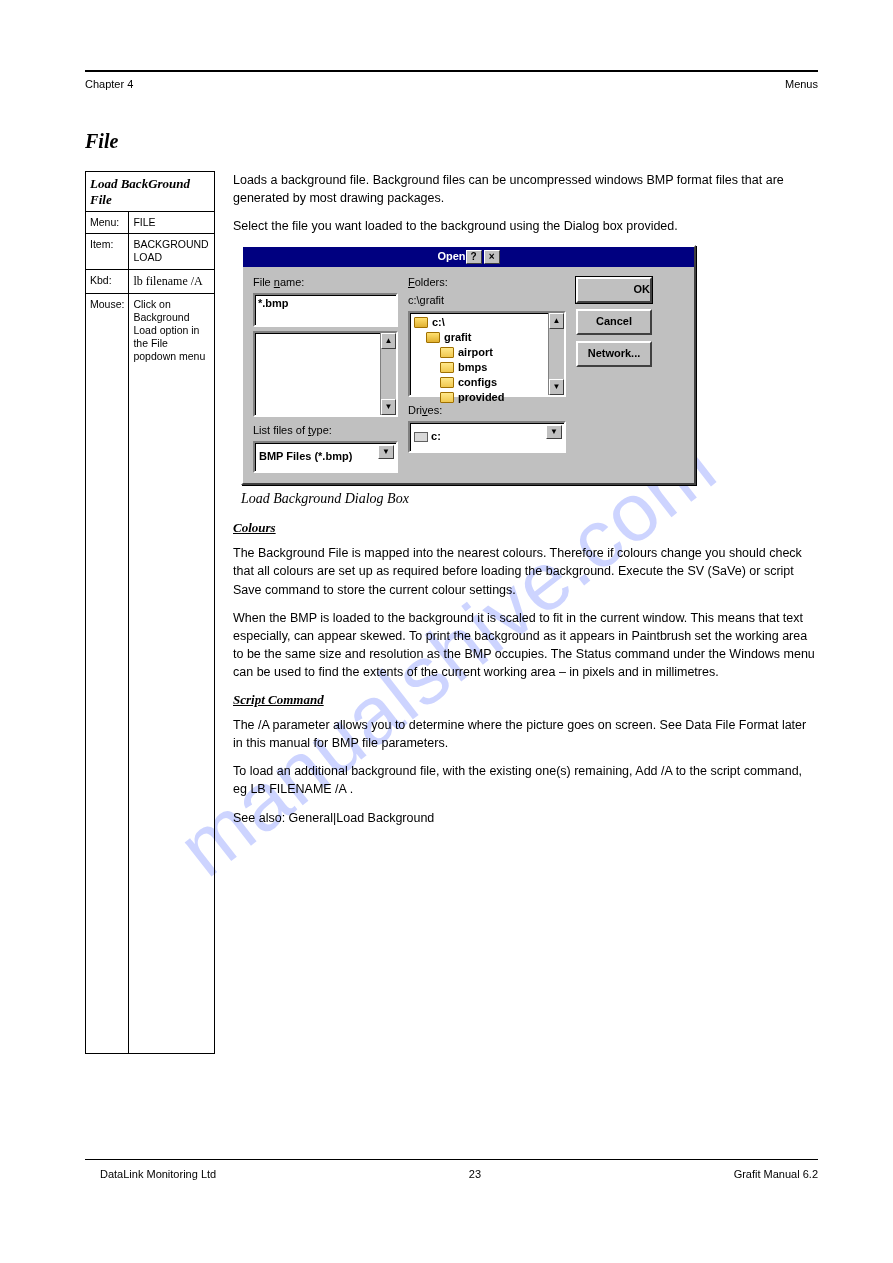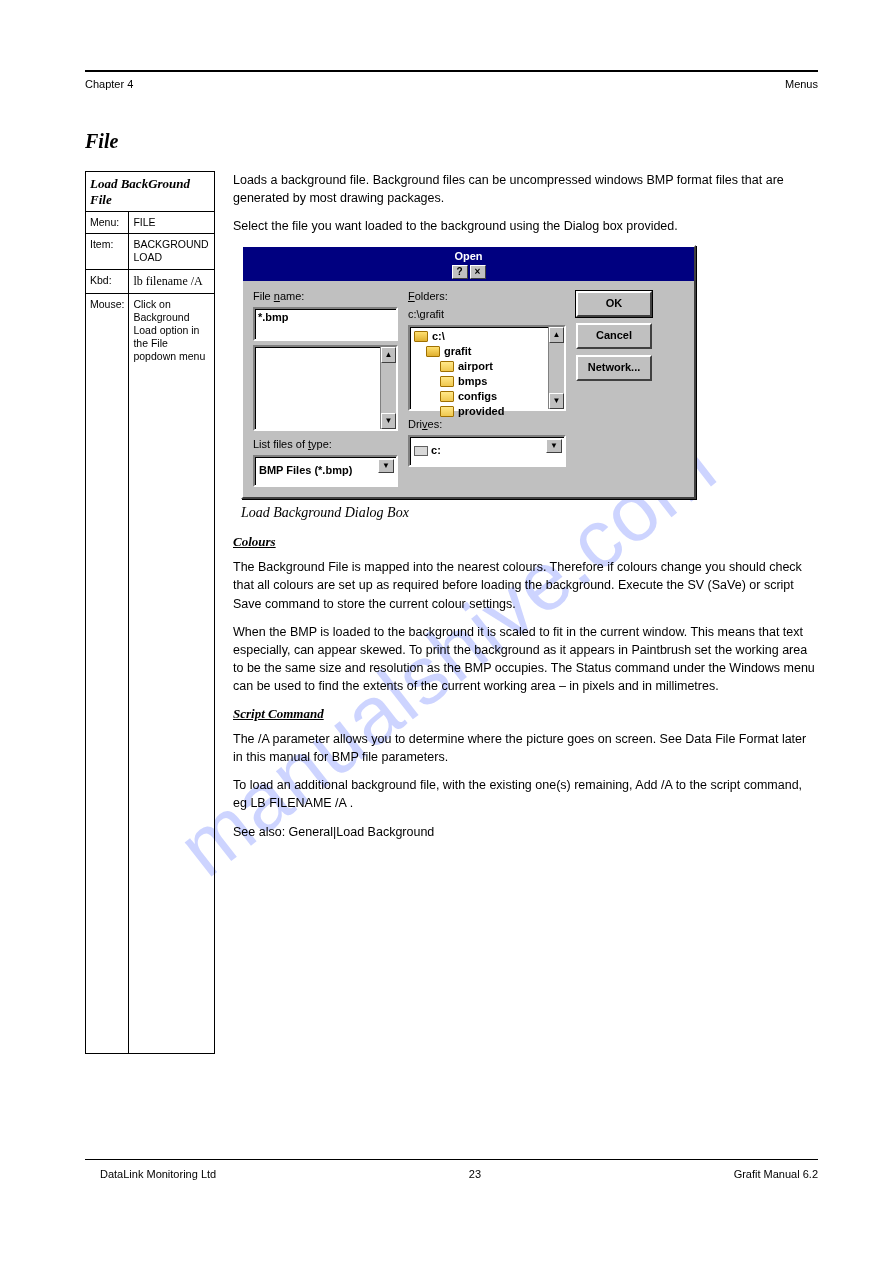--- a/index.html
+++ b/index.html
@@ -99,22 +99,21 @@
     font-family: "MS Sans Serif", Tahoma, sans-serif;
     font-size: 11px;
   }
   .titlebar {
     background: #000080;
     color: #fff;
     font-weight: bold;
     padding: 2px 3px;
     display: flex;
     align-items: center;
-    justify-content: flex-start;
-    flex-direction: column;
+    justify-content: center;
   }
   .titlebar-btns { display: flex; gap: 2px; }
   .titlebar-btn {
     width: 16px; height: 14px;
     background: #c0c0c0;
     border: 1px solid #fff;
     border-right-color: #404040;
     border-bottom-color: #404040;
     font-size: 10px; font-weight: bold;
     display: flex; align-items: center; justify-content: center;
@@ -208,21 +207,21 @@
     border:2px solid #fff;
     border-right-color:#404040;
     border-bottom-color:#404040;
     padding: 3px 0;
     width: 76px;
     text-align:center;
     font-weight:bold;
     font-family:"MS Sans Serif",Tahoma,sans-serif;
     font-size:11px;
   }
-  .btn.default { border-width:2px; box-shadow: 0 0 0 1px #000; }
+  .btn.default { border-width:2px; box-shadow: 0 0 0 1px #000; text-align: right; }
   
   .bottom-rule {
     position: absolute;
     left: 0; right: 0;
     bottom: 28px;
     border-top: 1.5px solid #000;
   }
   .footer {
     position: absolute;
     left: 15px; right: 0; bottom: 8px;

